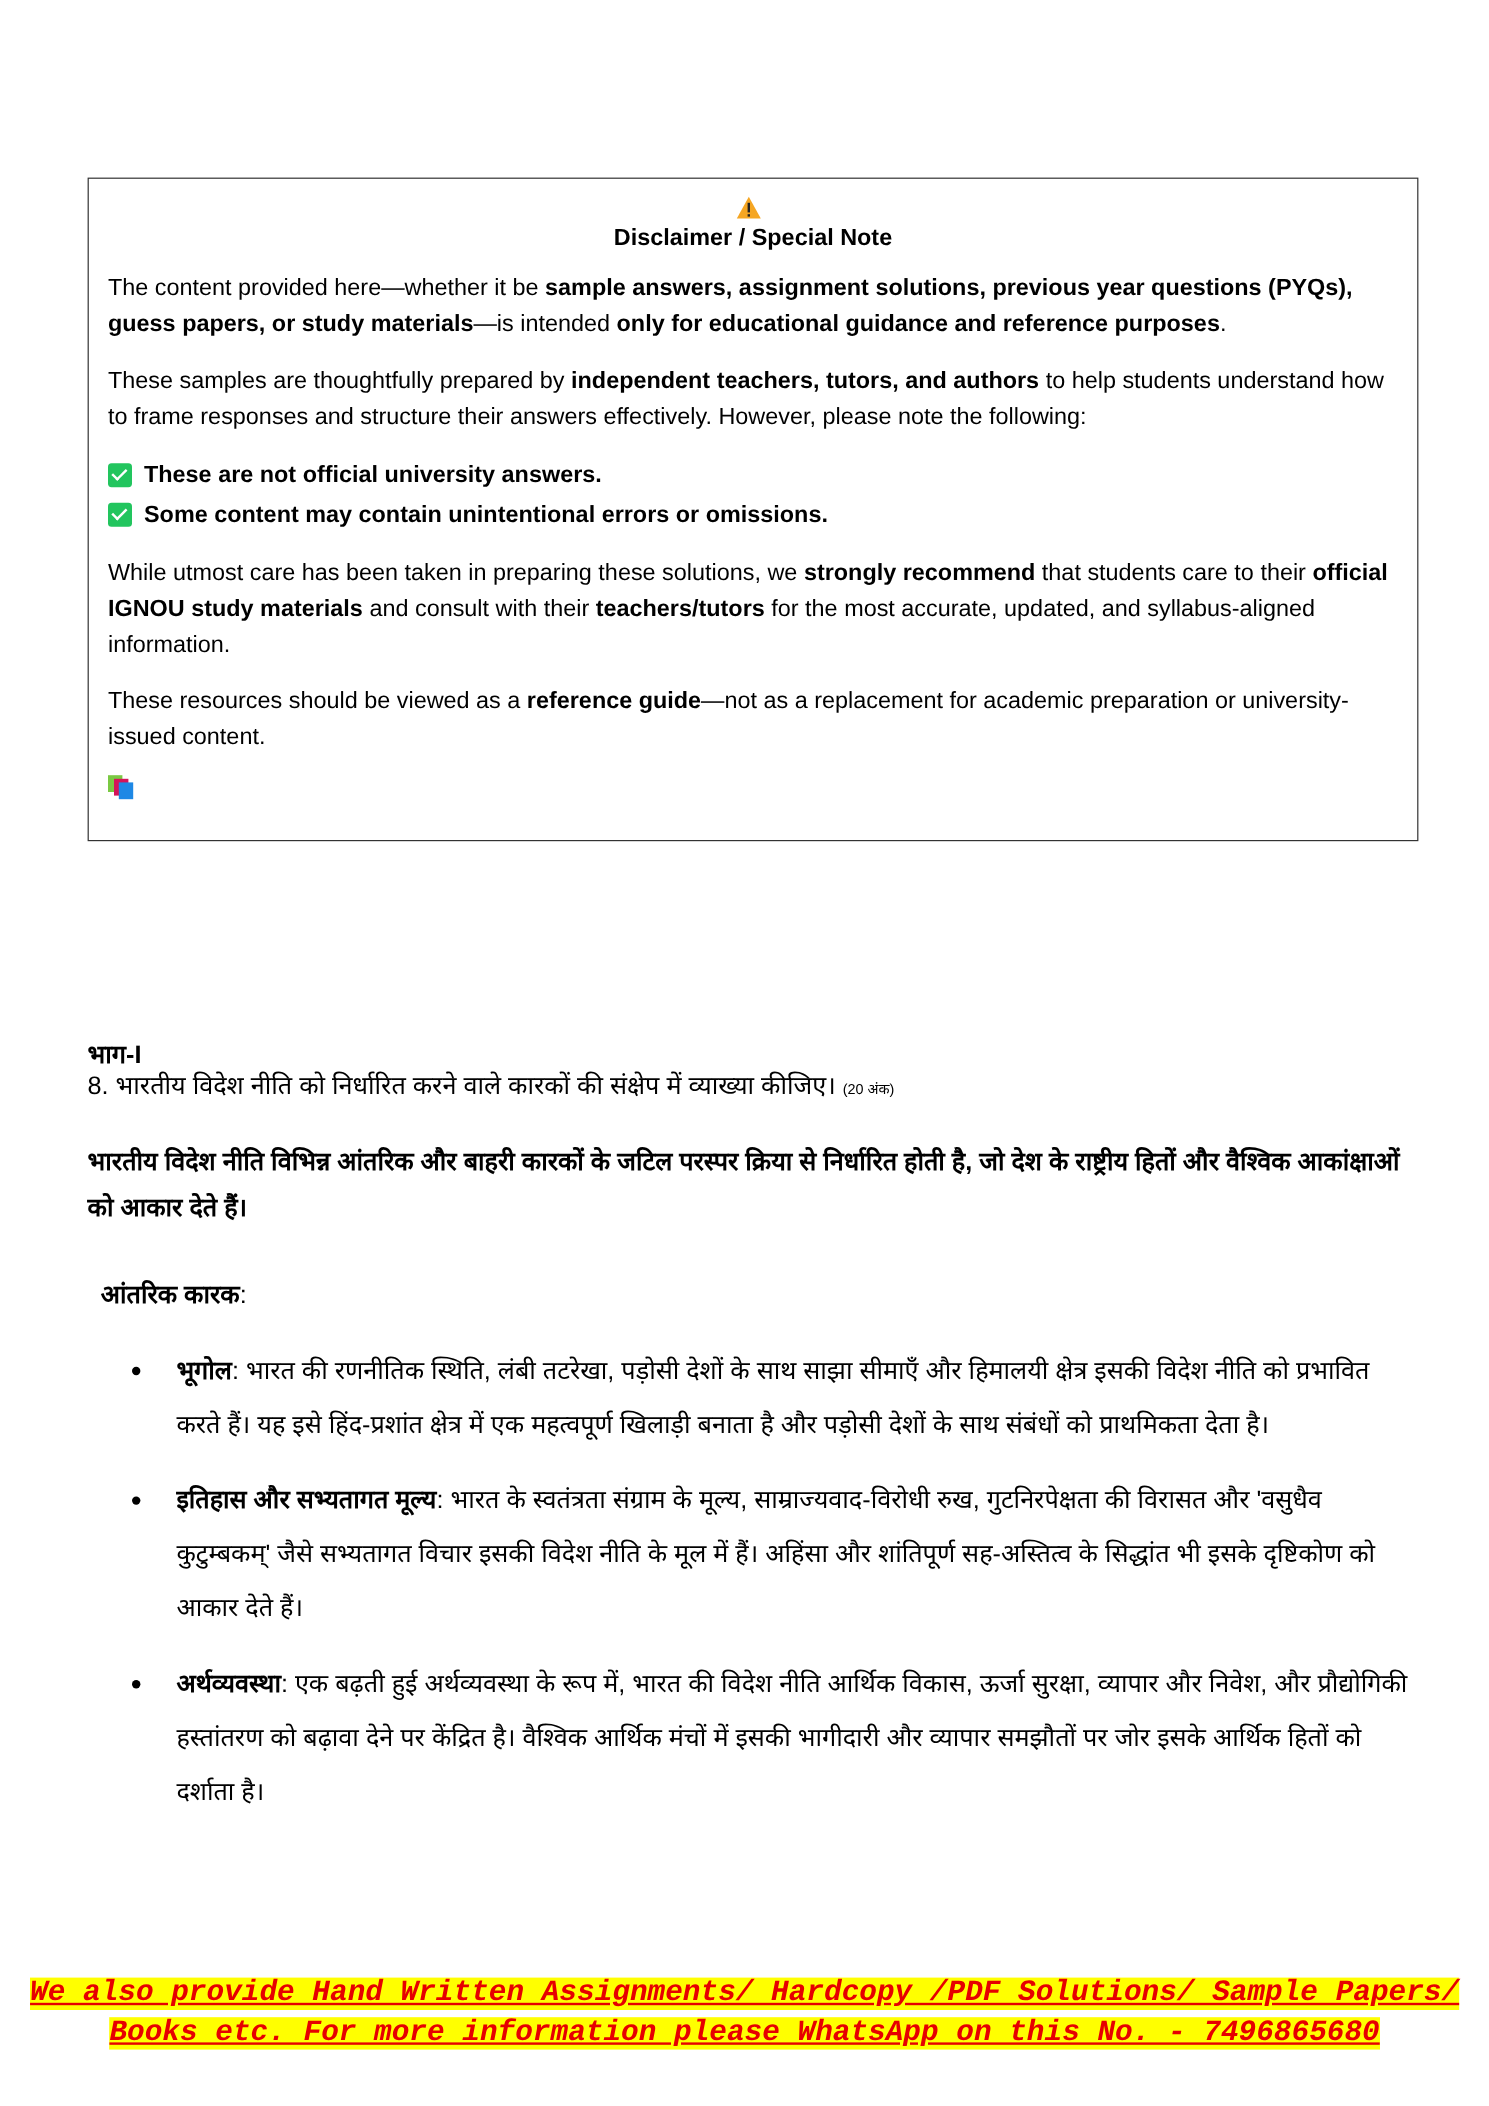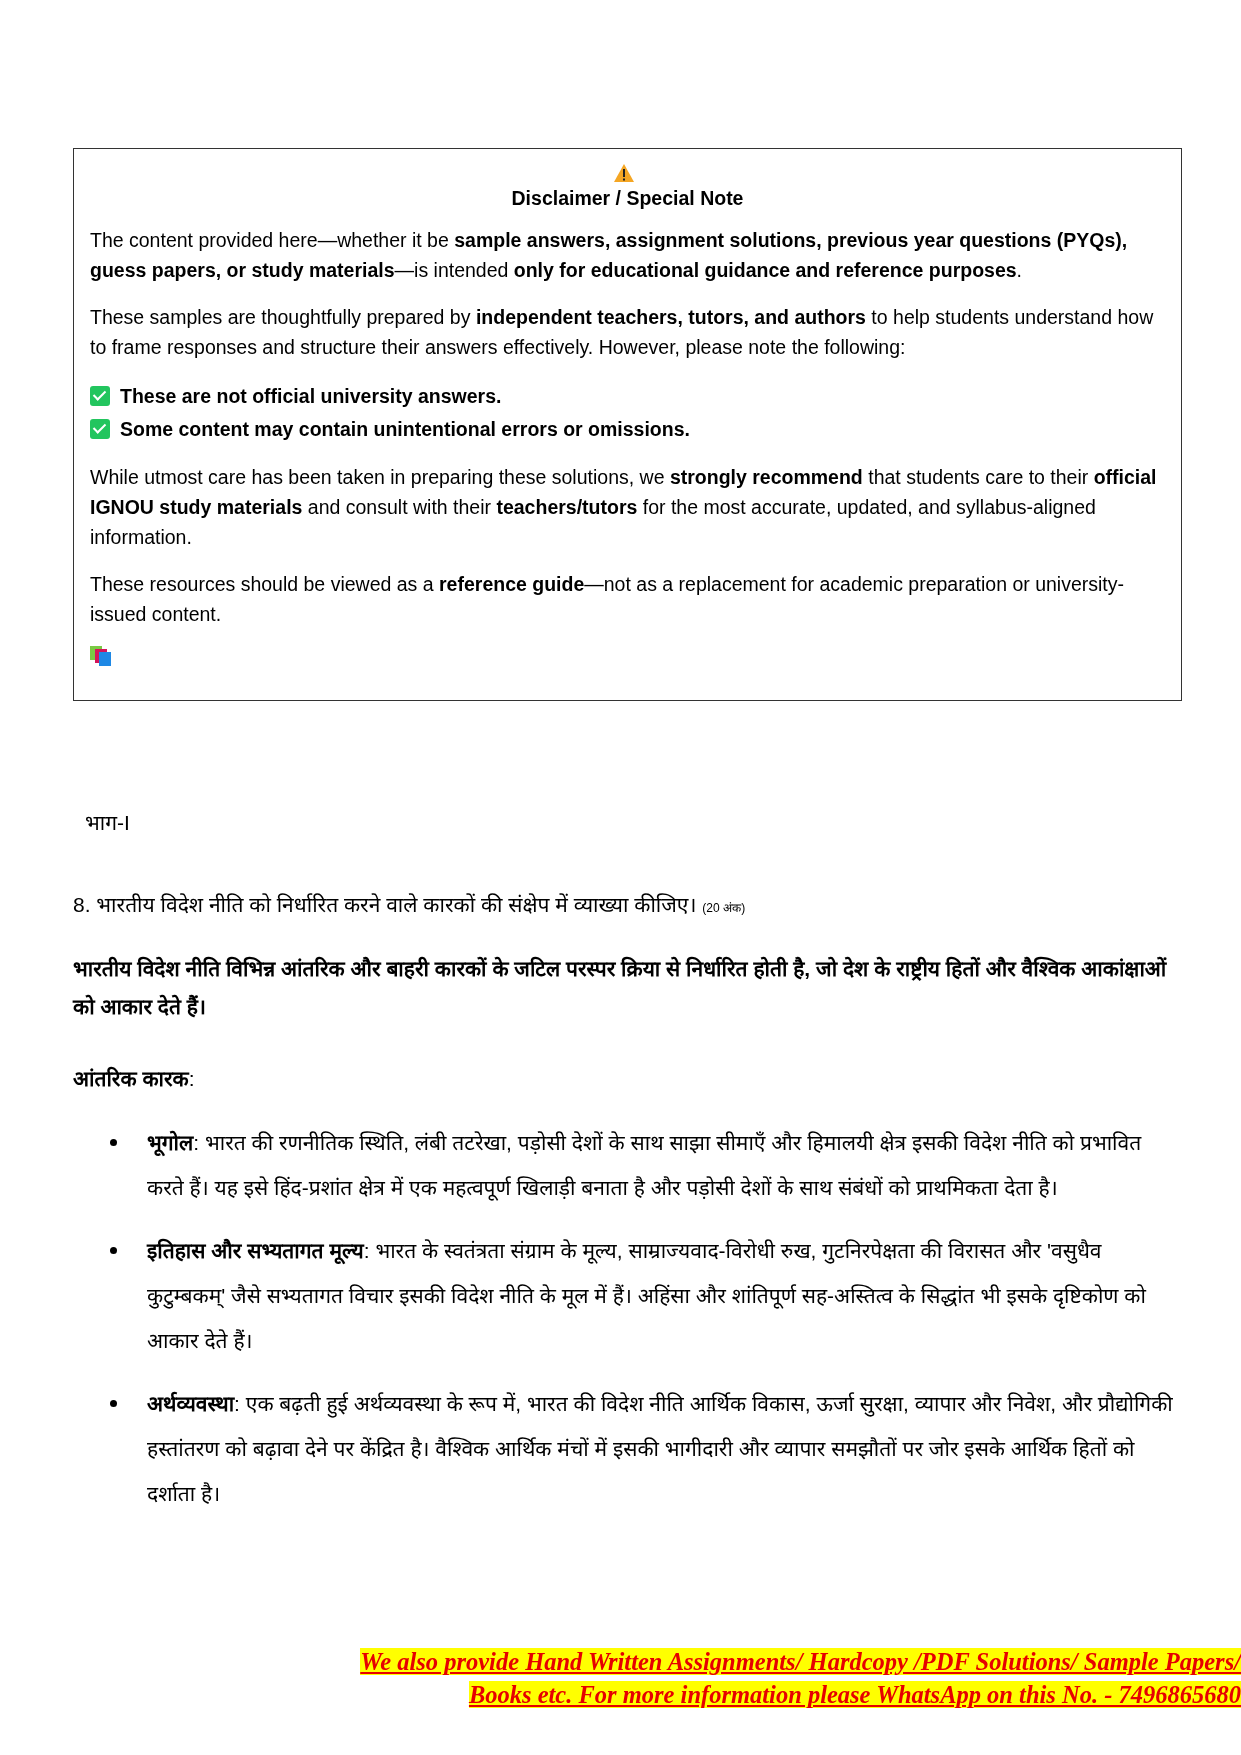--- a/index.html
+++ b/index.html
@@ -18,33 +18,33 @@
                   margin-right: 10px; position: relative; flex: none; }
     .check-icon::after { content: ""; position: absolute; left: 6px; top: 2px; width: 5px; height: 10px;
                   border: solid #fff; border-width: 0 2.5px 2.5px 0; transform: rotate(45deg); }
     .books-icon { display: inline-block; width: 22px; height: 20px; margin-right: 8px; position: relative; flex: none; }
     .books-icon span { position: absolute; width: 12px; height: 14px; }
     .b1 { left: 0; top: 0; background: #7ac943; }
     .b2 { left: 5px; top: 3px; background: #d4145a; }
     .b3 { left: 9px; top: 6px; background: #1e88e5; }
     .motto { display: flex; align-items: center; font-weight: bold; }
     b { font-weight: bold; }
-    .part { position: absolute; left: 73px; top: 808px; font-weight: normal; font-size: 21px; margin-left: 12px; }
+    .part { position: absolute; left: 73px; top: 864px; font-weight: bold; font-size: 21px; }
     .q { position: absolute; left: 73px; top: 890px; font-size: 21px; }
     .q .marks { font-size: 12px; }
     .intro { position: absolute; left: 73px; top: 950px; width: 1100px; font-size: 21px; line-height: 38px; font-weight: bold; }
-    .sub { position: absolute; left: 73px; top: 1064px; font-weight: bold; font-size: 21px; }
+    .sub { position: absolute; left: 84px; top: 1064px; font-weight: bold; font-size: 21px; }
     .bullets { position: absolute; left: 73px; top: 1120px; width: 1100px; margin: 0; padding: 0; list-style: none;
                font-size: 21px; line-height: 45px; }
     .bullets li { position: relative; padding-left: 74px; margin-bottom: 18px; }
     .bullets li .dot { position: absolute; left: 37px; top: 19px; width: 7px; height: 7px; border-radius: 50%; background: #000; }
     .bullets li .term { font-weight: bold; }
 
-    .promo { position: absolute; left: 0; top: 1645px; width: 1241px; text-align: right;
-             font-family: Liberation Serif, serif; font-style: italic; font-weight: bold;
+    .promo { position: absolute; left: 0; top: 1645px; width: 1241px; text-align: center;
+             font-family: Liberation Mono, monospace; font-style: italic; font-weight: bold;
              font-size: 24.5px; line-height: 33px; color: #e60000; }
     .promo span { background: #ffff00; text-decoration: underline; }
   </style>
 </head>
 <body>
 
 <div class="disclaimer">
   <p class="disc-title">
     <span class="warn-icon">
       <svg width="22" height="20" viewBox="0 0 22 20">

